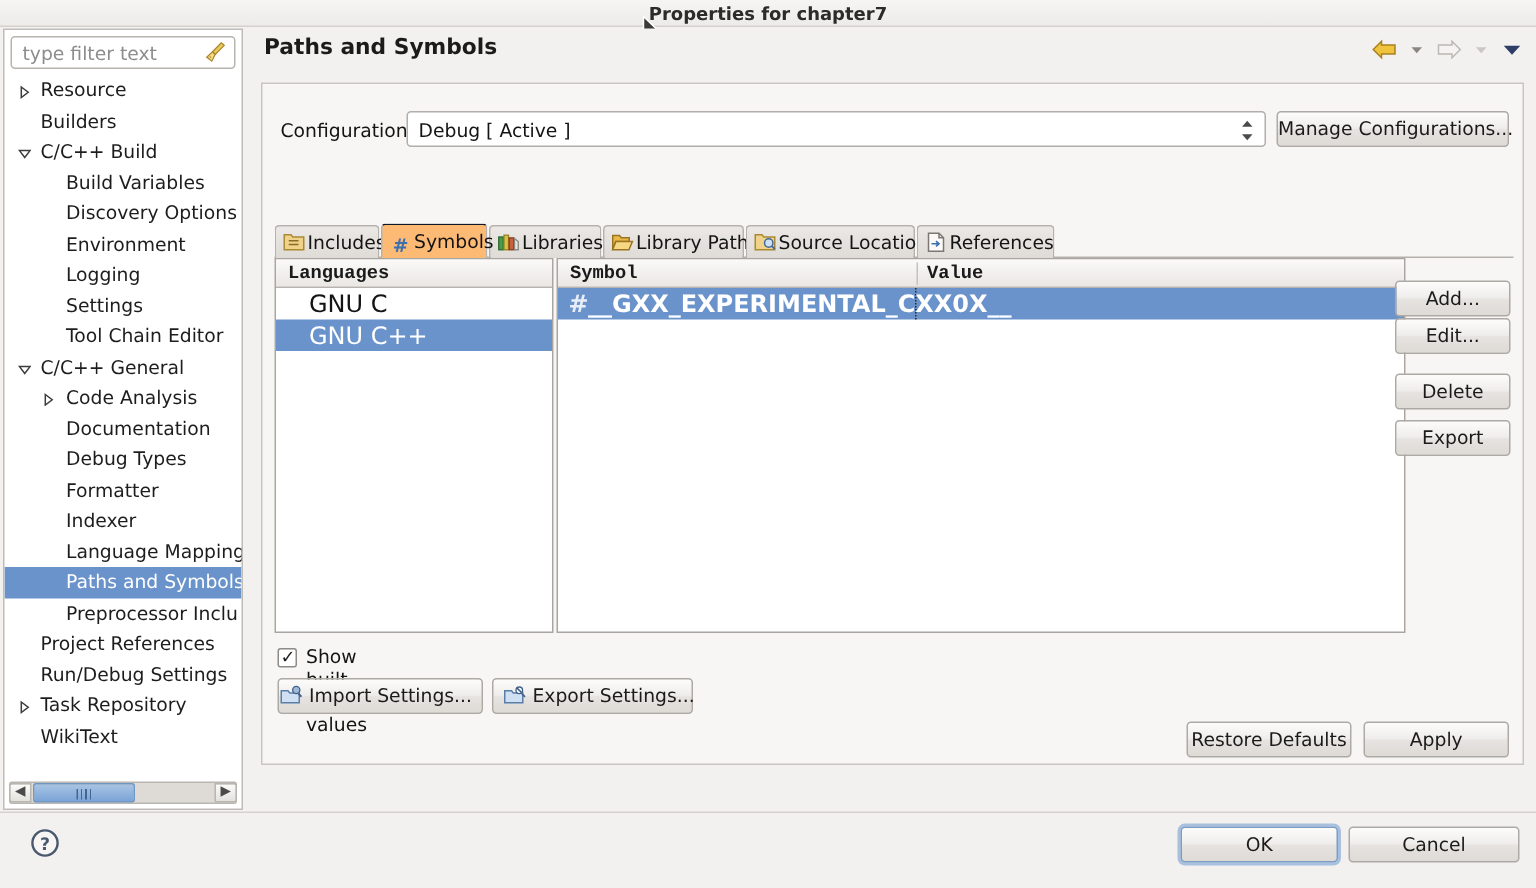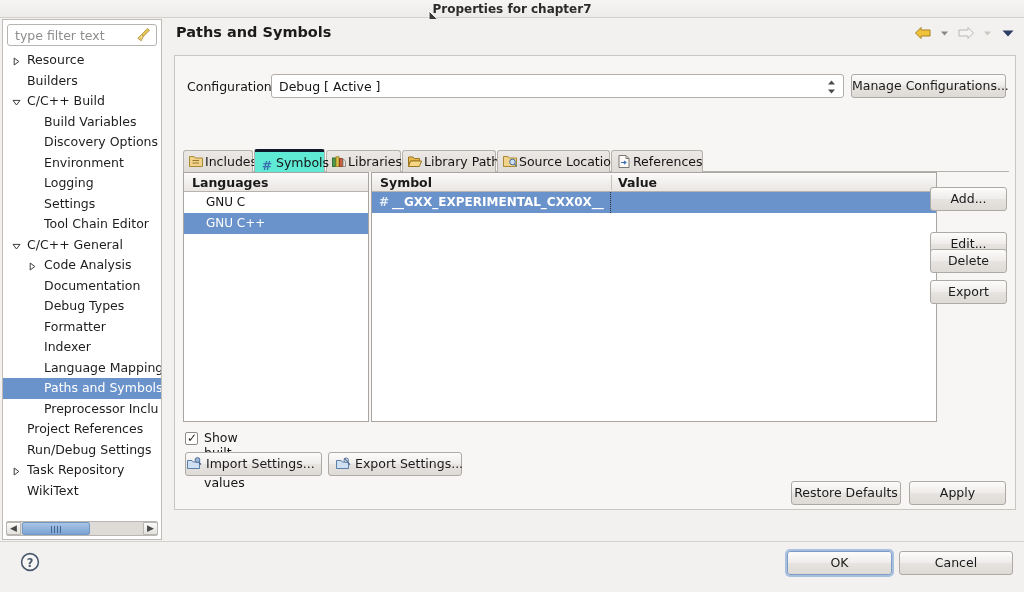--- a/index.html
+++ b/index.html
@@ -159,22 +159,22 @@
     background: linear-gradient(to bottom,#ebe8e5,#dfdbd7);
     border: 1px solid #b5b1ac;
     border-bottom: none;
     border-radius: 3px 3px 0 0;
     line-height: 21px;
     font-size: 12.5px;
     white-space: nowrap;
     padding-left: 4px; padding-right: 6px;
   }
   .tab.active {
-    background: #5eead4;
-    border-top: 3px solid #0f172a;
+    background: #fdba74;
+    border-top: 1px solid #0f172a;
     height: 23px;
     line-height: 21px;
     z-index: 3;
   }
   .tab-ico { display: inline-block; vertical-align: -3px; width: 16px; height: 15px; margin-right: 1px; }
   .hash { color: #3a6fb0; font-weight: bold; }
 
   
   .lang-panel {
     position: absolute; left: 8px; top: 116px; width: 186px; height: 250px;
@@ -185,27 +185,27 @@
     position: absolute; left: 196px; top: 116px; width: 566px; height: 250px;
     background: #ffffff;
     border: 1px solid #a9a5a0;
   }
   .col-head {
     position: relative; height: 19px; line-height: 19px;
     background: linear-gradient(to bottom,#fbfaf9,#e9e6e3);
     border-bottom: 1px solid #b6b2ad;
     font-size: 12.5px; font-weight: bold; color: #1a1a1a;
   }
-  .col-head span { position: absolute; top: 0; }
+  .col-head span { position: absolute; top: 0; font-family: Liberation Mono, monospace; }
   .col-sep {
     position: absolute; top: 2px; width: 1px; height: 15px; background: #c5c1bc;
   }
   .list-row {
     position: relative; height: 21px; line-height: 21px;
-    font-size: 12px; white-space: nowrap;
+    font-size: 16px; white-space: nowrap;
   }
   .list-row.selected { background: #6a93cb; color: #ffffff; }
   .list-row .cell { position: absolute; top: 0; }
   .sym-focus-dot {
     position: absolute; left: 0; top: 0; width: 239px; height: 21px;
     border-right: 1px dotted #2b2b2b;
   }
   .sym-bold { font-weight: bold; }
 
   
@@ -467,21 +467,21 @@
               <div class="sym-focus-dot"></div>
               <span class="cell hash" style="left:7px;color:#e8eef8;font-weight:bold;">#</span>
               <span class="cell sym-bold" style="left:20px;">__GXX_EXPERIMENTAL_CXX0X__</span>
               <span class="cell" style="left:246px;"></span>
             </div>
           </div>
       </div>
 
       <div id="side-buttons">
           <div class="btn side-btn" style="top: 131px;">Add...</div>
-          <div class="btn side-btn" style="top: 176px; text-align: center;">Edit...</div>
+          <div class="btn side-btn" style="top: 156px; text-align: center;">Edit...</div>
           <div class="btn side-btn" style="top: 193px;">Delete</div>
           <div class="btn side-btn" style="top: 224px;">Export</div>
         </div>
 
       <div class="chk-wrap">
         <div class="chk-box">
           <span class="chk-mark">✓</span>
         </div>
         <span class="chk-label">Show built-in values</span>
       </div>

